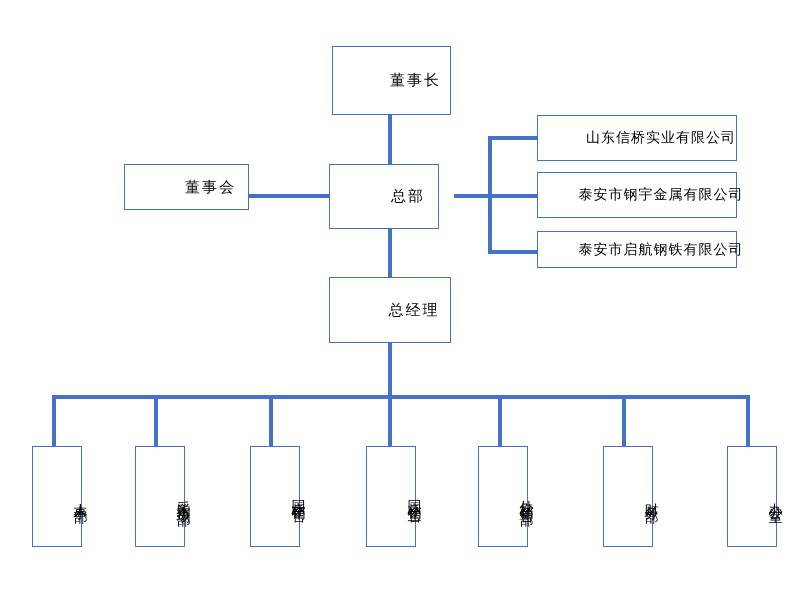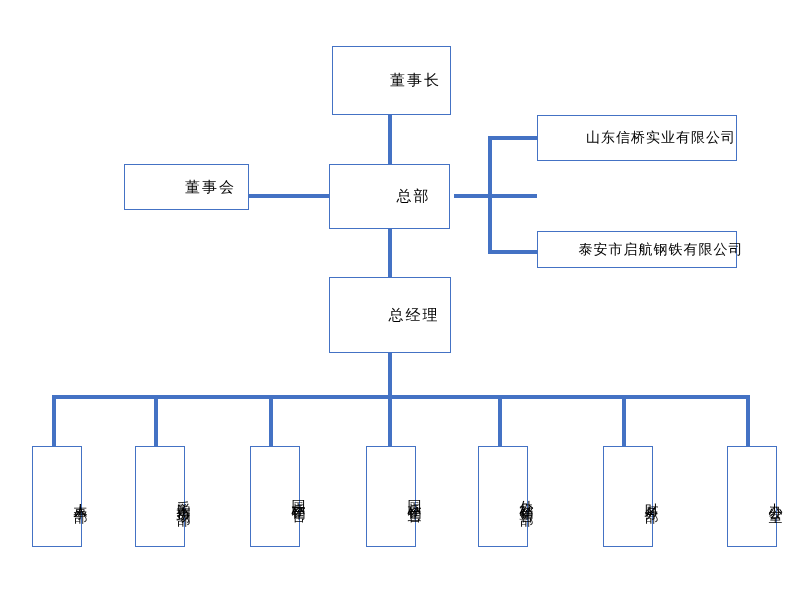--- a/index.html
+++ b/index.html
@@ -67,30 +67,33 @@
   <div class="conn v" style="left:746px;top:395px;height:51px"></div>
 
   <div class="node" style="left:332px;top:46px;width:119px;height:69px">
     <span class="lbl">董事长</span>
   </div>
 
   <div class="node" style="left:124px;top:164px;width:125px;height:46px">
     <span class="lbl">董事会</span>
   </div>
 
-  <div class="node" style="left:329px;top:164px;width:121px;height:65px">
+  <div class="node" style="left:329px;top:164px;width:110px;height:65px">
     <span class="lbl">总部</span>
   </div>
 
-  <div class="node" style="left:329px;top:277px;width:122px;height:76px">
+  <div class="node" style="left:329px;top:277px;width:122px;height:66px">
     <span class="lbl">总经理</span>
   </div>
 
   <div class="node company" style="left:537px;top:115px;width:200px;height:46px">
     <span class="lbl">山东信桥实业有限公司</span>
+  </div>
+  <div class="node company" style="left:537px;top:172px;width:200px;height:46px">
+    <span class="lbl">泰安市钢宇金属有限公司</span>
   </div>
   <div class="node company" style="left:537px;top:231px;width:200px;height:37px">
     <span class="lbl">泰安市启航钢铁有限公司</span>
   </div>
 
   <div class="node dept" style="left:32px;top:446px;width:45px;height:101px">
     <span class="lbl">人事部</span>
   </div>
   <div class="node dept" style="left:135px;top:446px;width:43px;height:101px">
     <span class="lbl">采购市场部</span>

